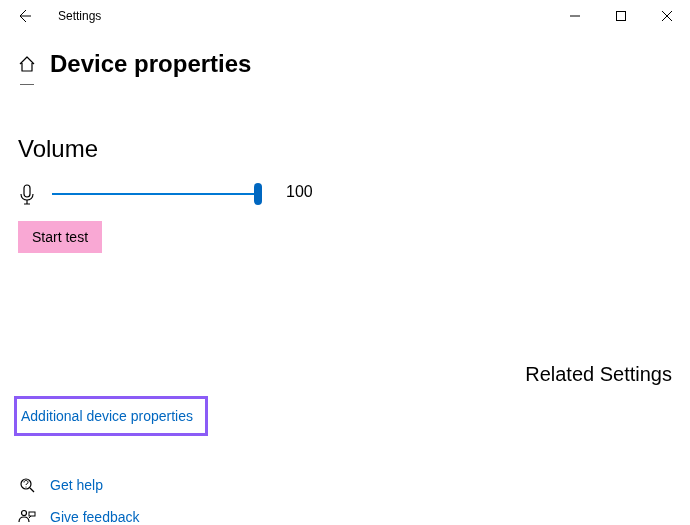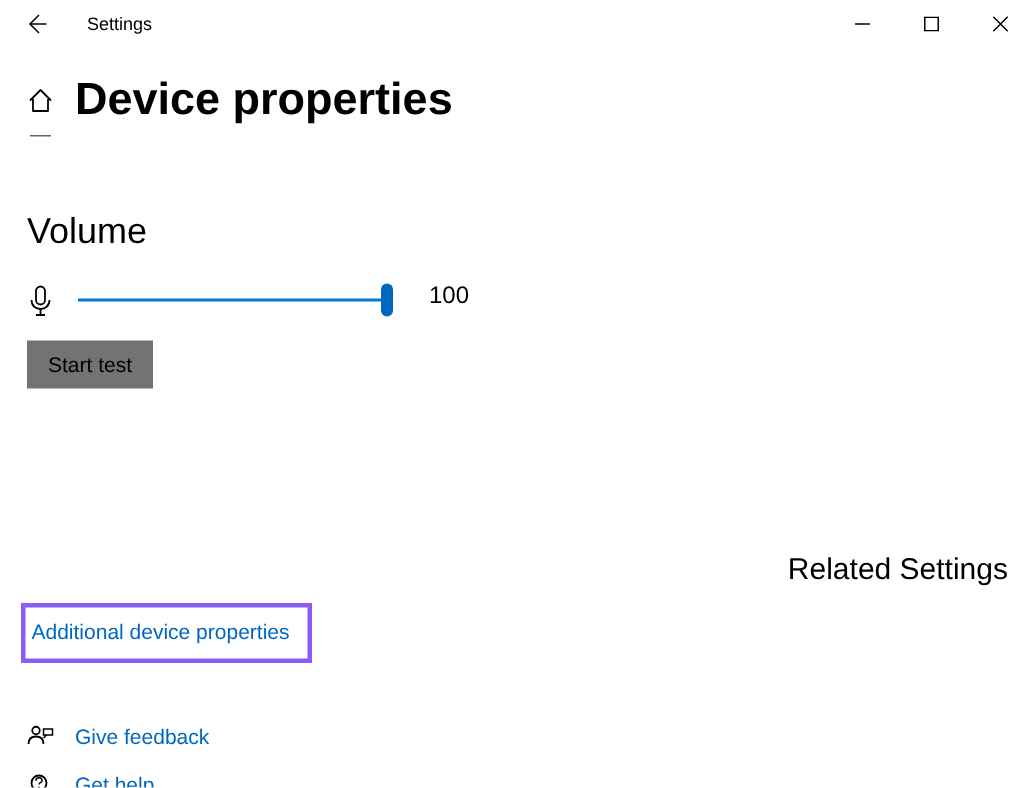--- a/index.html
+++ b/index.html
@@ -57,21 +57,21 @@
       display: flex;
       align-items: center;
       gap: 14px;
       margin-bottom: 6px;
     }
     .home-icon {
       width: 18px;
       height: 18px;
     }
     .page-title {
-      font-size: 30px;
+      font-size: 24px;
       font-weight: 600;
     }
     .header-underline {
       width: 14px;
       height: 1px;
       background: #666;
       margin-left: 2px;
       margin-bottom: 50px;
     }
     .section-title {
@@ -108,21 +108,21 @@
       width: 8px;
       height: 22px;
       background: #0067c0;
       border-radius: 4px;
     }
     .volume-value {
       font-size: 16px;
       margin-left: 8px;
     }
     .start-test-btn {
-      background: #737373;
+      background: #f9a8d4;
       border: none;
       padding: 8px 14px;
       font-size: 14px;
       cursor: pointer;
       color: #000;
     }
     .related-section {
       margin-top: 110px;
     }
     .related-title {
@@ -223,30 +223,30 @@
   <div class="related-section">
     <h2 class="related-title">Related Settings</h2>
     <div class="red-box">
       <span class="link-text">Additional device properties</span>
     </div>
   </div>
 
   <div class="help-section">
     <div class="help-row">
       <svg class="help-icon" width="18" height="18" viewBox="0 0 18 18">
+        <circle cx="8" cy="8" r="5" stroke="#000" stroke-width="1.2" fill="none"></circle>
+        <path d="M6 6.5 C6 5 7 4.5 8 4.5 C9 4.5 10 5 10 6.5 C10 8 8 7.5 8 9" stroke="#000" stroke-width="1" fill="none"></path>
+        <circle cx="8" cy="11" r="0.6" fill="#000"></circle>
+        <path d="M12 12 L16 16" stroke="#000" stroke-width="1.2"></path>
+      </svg>
+      <span class="help-link">Get help</span>
+    </div>
+    <div class="help-row">
+      <svg class="help-icon" width="18" height="18" viewBox="0 0 18 18">
         <circle cx="6" cy="5" r="2.5" stroke="#000" stroke-width="1.2" fill="none"></circle>
         <path d="M1 14 C1 10 3 9 6 9 C9 9 11 10 11 14" stroke="#000" stroke-width="1.2" fill="none"></path>
         <rect x="11" y="4" width="6" height="4" stroke="#000" stroke-width="1" fill="none"></rect>
         <path d="M13 8 L11 10 L13 8" stroke="#000" stroke-width="1" fill="none"></path>
       </svg>
       <span class="help-link">Give feedback</span>
     </div>
-    <div class="help-row">
-      <svg class="help-icon" width="18" height="18" viewBox="0 0 18 18">
-        <circle cx="8" cy="8" r="5" stroke="#000" stroke-width="1.2" fill="none"></circle>
-        <path d="M6 6.5 C6 5 7 4.5 8 4.5 C9 4.5 10 5 10 6.5 C10 8 8 7.5 8 9" stroke="#000" stroke-width="1" fill="none"></path>
-        <circle cx="8" cy="11" r="0.6" fill="#000"></circle>
-        <path d="M12 12 L16 16" stroke="#000" stroke-width="1.2"></path>
-      </svg>
-      <span class="help-link">Get help</span>
-    </div>
   </div>
 </div>
 
 </body></html>

